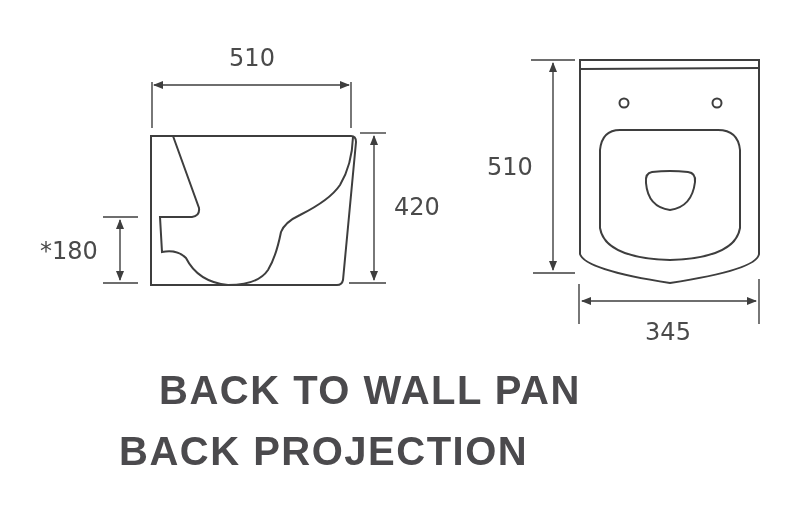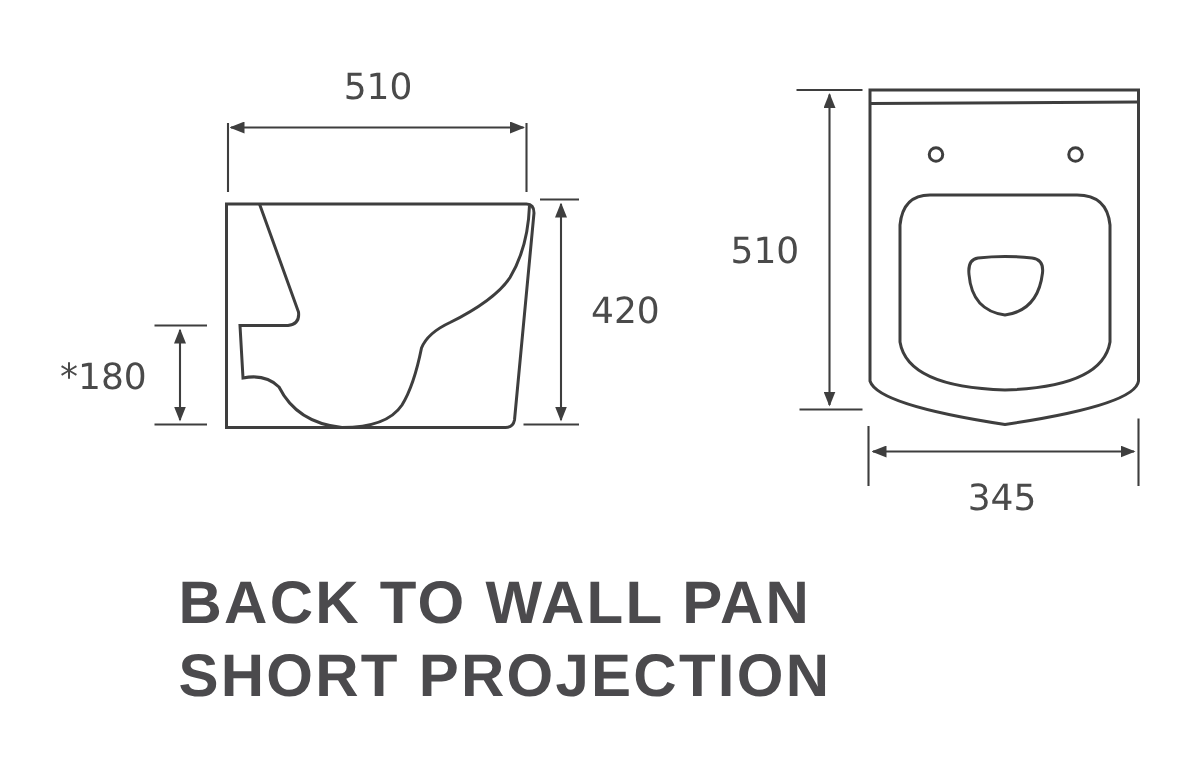--- a/index.html
+++ b/index.html
@@ -75,14 +75,14 @@
 
     <g>
       <line class="thin" x1="579" y1="284" x2="579" y2="324"></line>
       <line class="thin" x1="759" y1="279" x2="759" y2="324"></line>
       <line class="thin" x1="582" y1="301" x2="756" y2="301" marker-start="url(#ahs)" marker-end="url(#ah)"></line>
       <text class="dim-text" x="668" y="340" text-anchor="middle">345</text>
     </g>
   </g>
 </svg>
 
-<div class="title" style="top:382px;">BACK TO WALL PAN</div>
-<div class="title" style="top:431px;">SHORT PROJECTION</div>
+<div class="title" style="top:370px;margin-left:40px;">BACK TO WALL PAN</div>
+<div class="title" style="top:431px;">BACK PROJECTION</div>
 
 </body></html>

